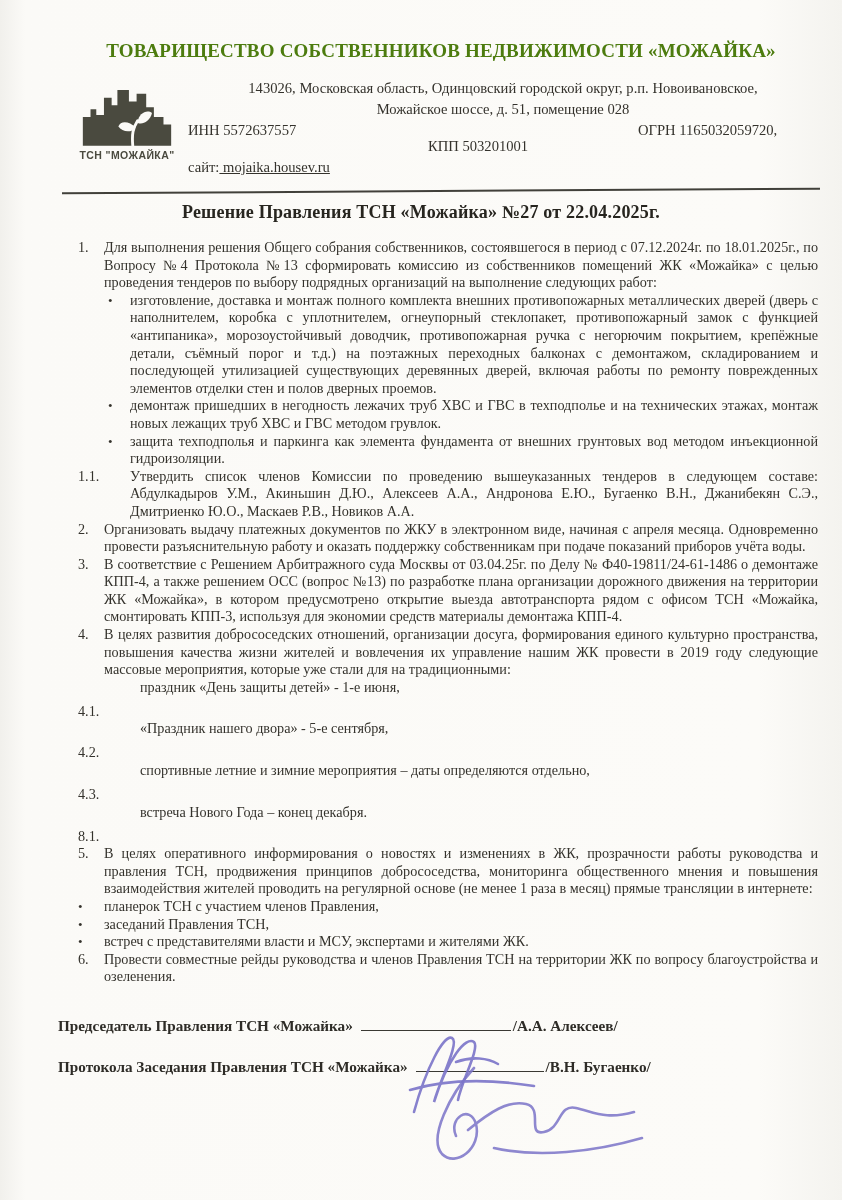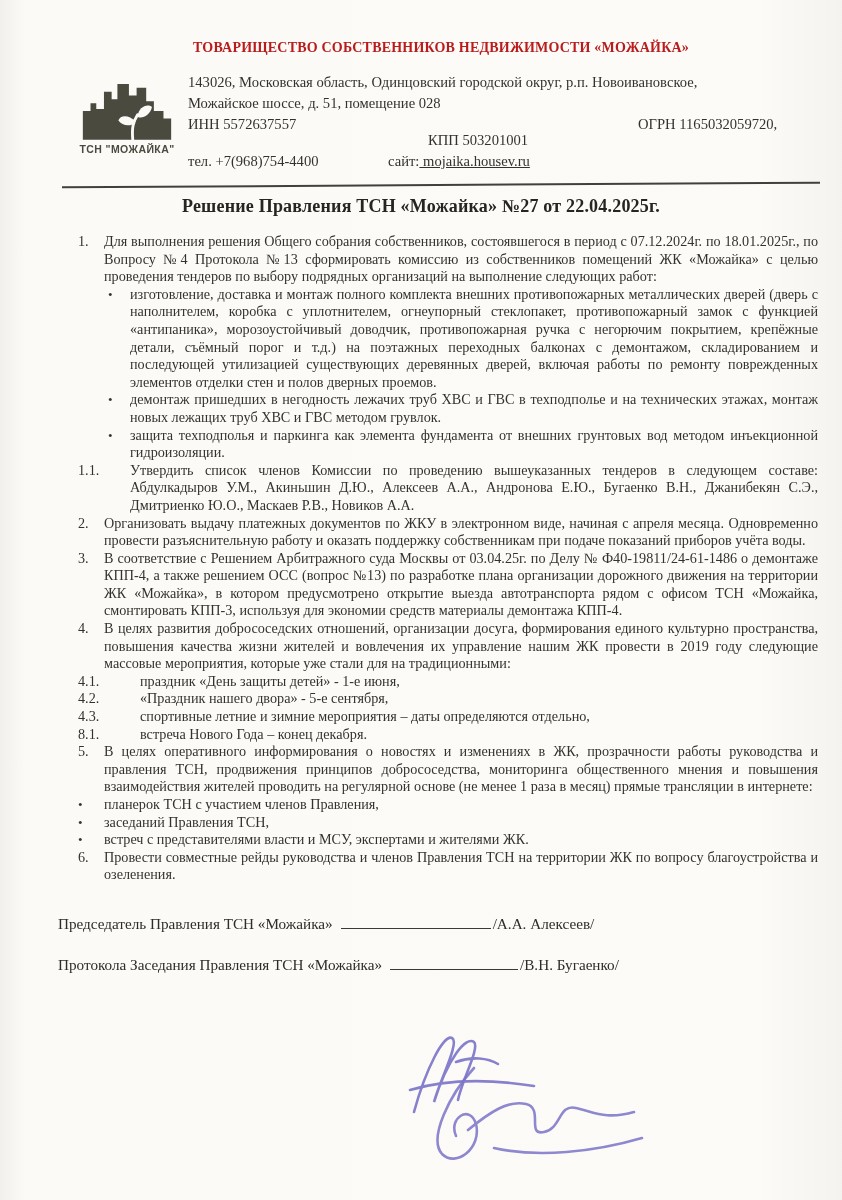--- a/index.html
+++ b/index.html
@@ -7,31 +7,31 @@
     width:842px;height:1200px;overflow:hidden;
     font-family:"Liberation Serif","DejaVu Serif",serif;
     background:linear-gradient(90deg,#f1f0ec 0,#fbfaf7 3%,#fcfbf8 90%,#f4f3ef 100%);
     color:#34322c;
   }
   .page{position:relative;width:842px;height:1200px;}
 
   
   .org-name{
     margin:40px 20px 16px 60px;text-align:center;
-    font-size:14px;font-weight:bold;letter-spacing:.2px;color:#b91c1c;
+    font-size:19px;font-weight:bold;letter-spacing:.2px;color:#4d7c0f;
   }
   .head-row{display:flex;margin:8px 24px 0 66px;}
   .logo-box{width:122px;flex:0 0 122px;text-align:center;padding-top:4px;}
   .logo-box svg{display:block;margin:0 auto;}
   .logo-caption{
     font-family:"Liberation Sans","DejaVu Sans",sans-serif;
     font-size:10.5px;font-weight:bold;letter-spacing:.4px;color:#4a4a3f;margin-top:3px;
   }
   .info-box{flex:1;font-size:14.6px;line-height:21px;color:#34322c;padding-left:0;}
-  .info-line{white-space:nowrap;}
+  .info-line{white-space:nowrap;text-align:center;}
   .info-cols{display:flex;}
   .r3 .c1{width:240px;}
   .r3 .c2{width:210px;margin-top:16px;}
   .r4 .c1{width:200px;}
   .r4 .c2{width:225px;}
   .u{text-decoration:underline;}
   .head-rule{
     margin:12px 22px 0 62px;border:0;border-top:2.6px solid #41403a;
     transform:rotate(-.35deg);
   }
@@ -46,25 +46,25 @@
   .body-list{
     margin:16px 24px 0 78px;
     font-size:14.2px;line-height:17.6px;color:#34322c;
   }
   .li{display:flex;align-items:flex-start;}
   .li .m{flex:0 0 26px;}
   .li .t{flex:1;text-align:justify;}
   .li.lv2{margin-left:30px;}
   .li.lv2 .m{flex:0 0 22px;text-align:left;}
   .li.sub .m{flex:0 0 52px;}
-  .li.sub4 .m{flex:0 0 62px;}
+  .li.sub4 .m{flex:0 0 62px;margin-top:24px;}
   .li .m.bullet{font-size:13px;}
 
   
-  .sig-block{margin:30px 24px 0 58px;font-size:15.2px;color:#2e2c27;}
+  .sig-block{margin:30px 24px 0 58px;font-size:15.2px;color:#2e2c27;font-weight:bold;}
   .sig-row{display:flex;align-items:baseline;margin-bottom:22px;white-space:nowrap;}
   .sig-line{
     display:inline-block;border-bottom:1.4px solid #3a3933;
     height:14px;margin:0 2px 0 8px;
   }
   .sig-line.w1{width:150px;}
   .sig-line.w2{width:128px;}
   .ink{position:absolute;pointer-events:none;}
 </style>
 </head>
@@ -89,21 +89,20 @@
 
     <div class="info-box">
       <div class="info-line">143026, Московская область, Одинцовский городской округ, р.п. Новоивановское,</div>
       <div class="info-line">Можайское шоссе, д. 51, помещение 028</div>
       <div class="info-cols r3">
         <span class="c1">ИНН 5572637557</span>
         <span class="c2">КПП 503201001</span>
         <span class="c3">ОГРН 1165032059720,</span>
       </div>
       <div class="info-cols r4">
-        <span class="c1">тел. +7(968)754-4400</span>
         <span class="c3"><span>сайт:</span><span class="u"> mojaika.housev.ru</span></span>
       </div>
     </div>
   </div>
 
   <hr class="head-rule">
 
   <div class="doc-title">Решение Правления ТСН «Можайка» №27 от 22.04.2025г.</div>
 
   <div class="body-list">

